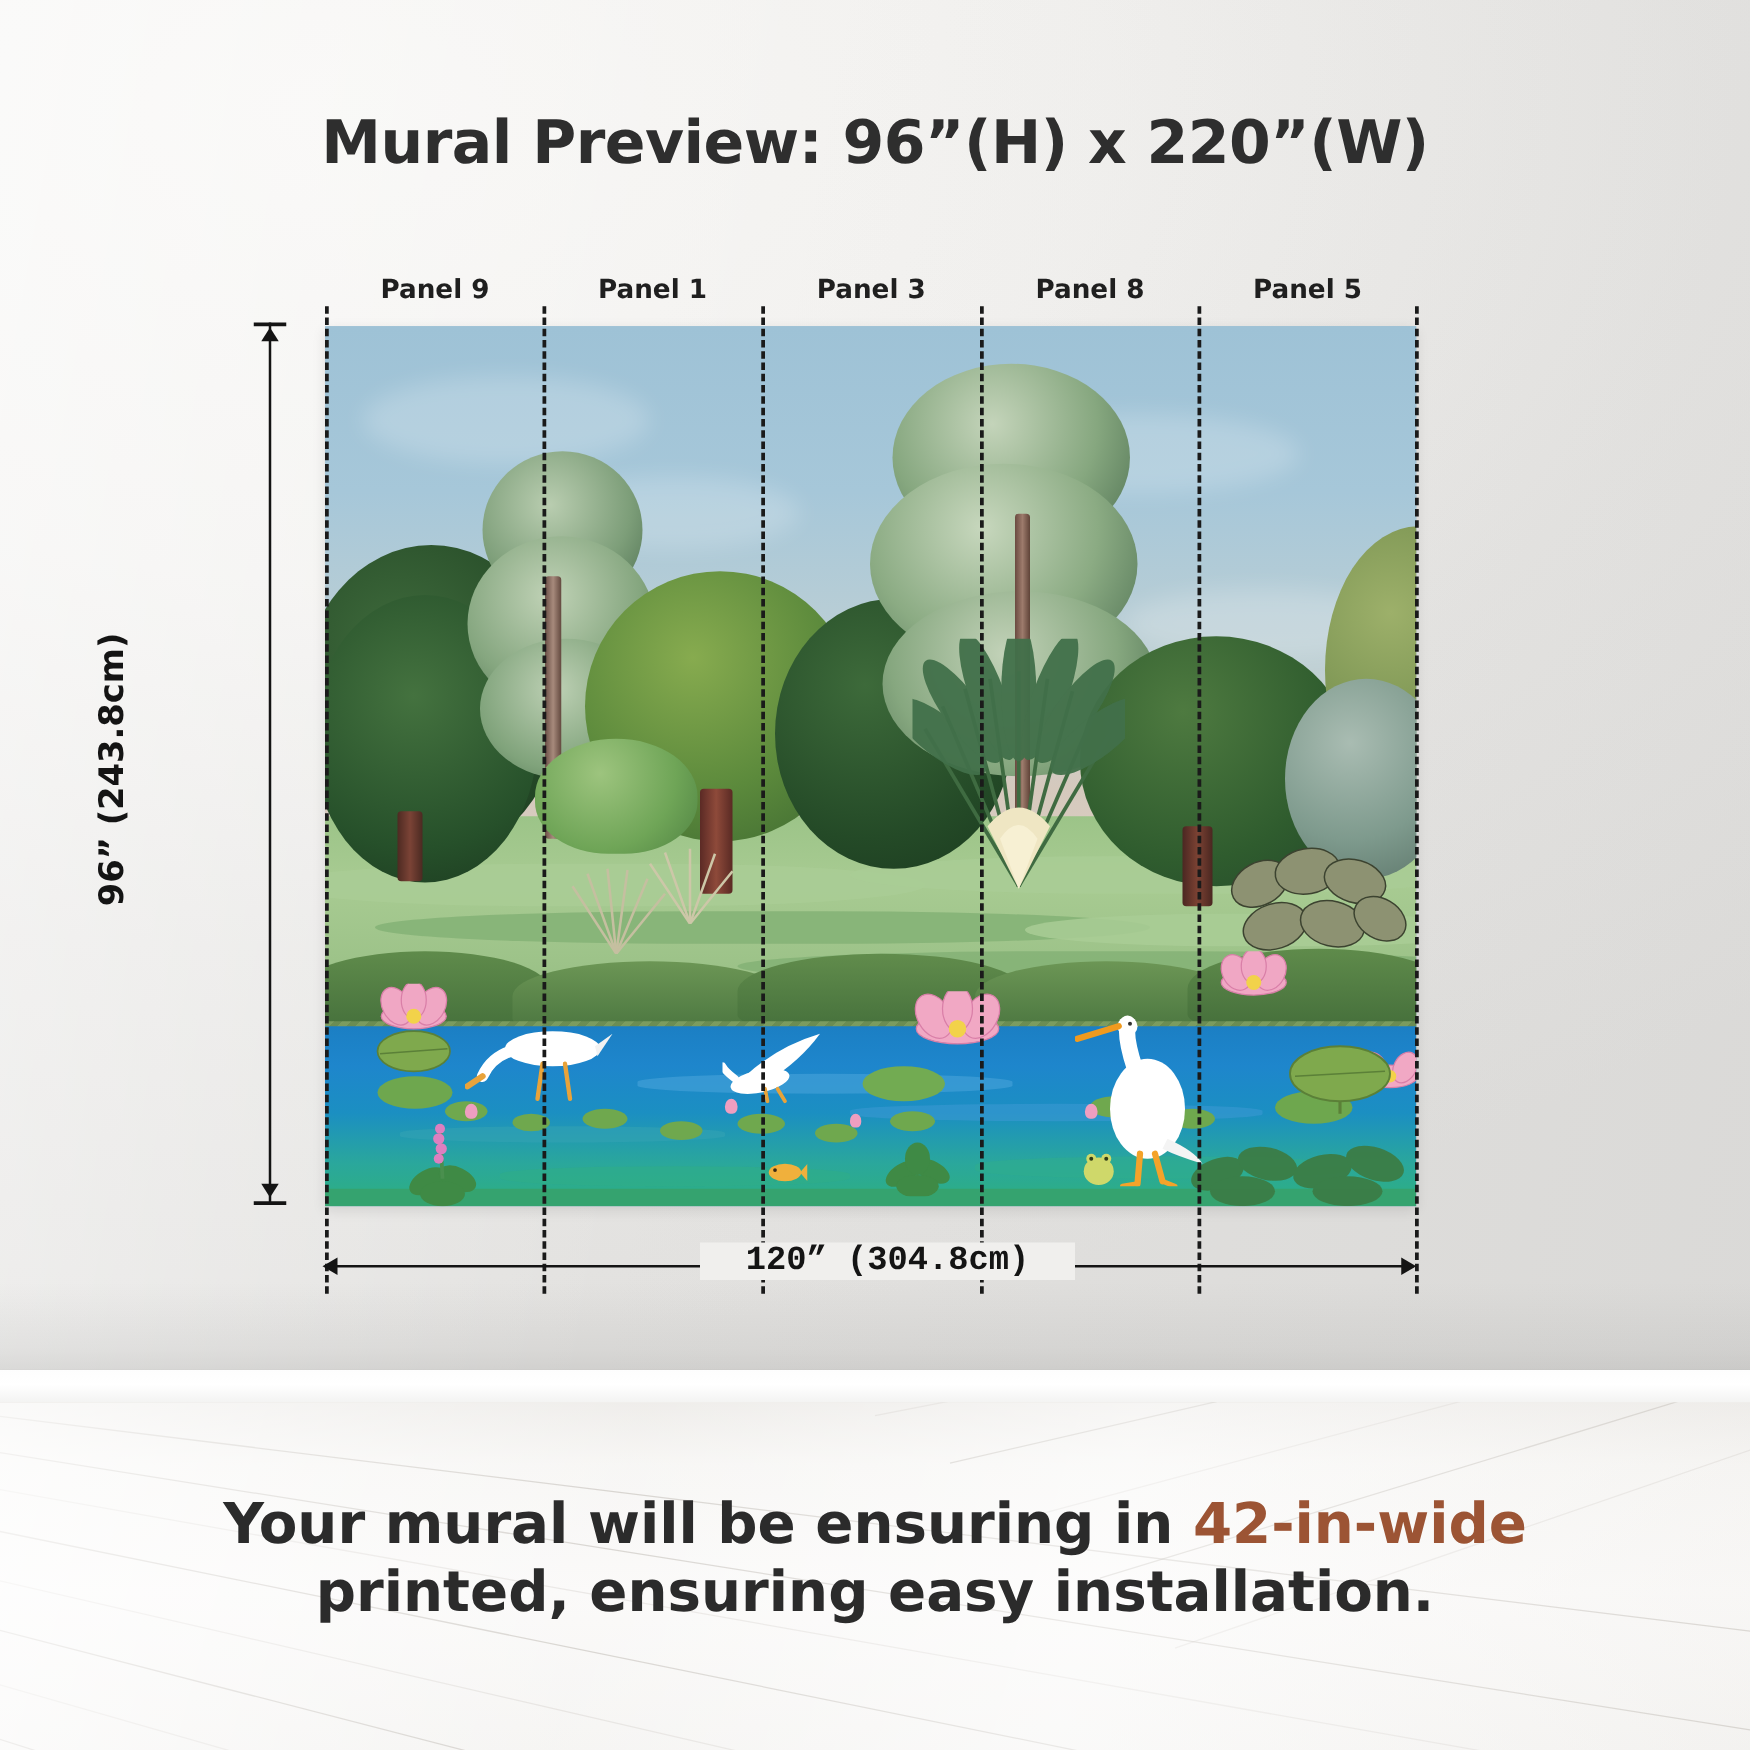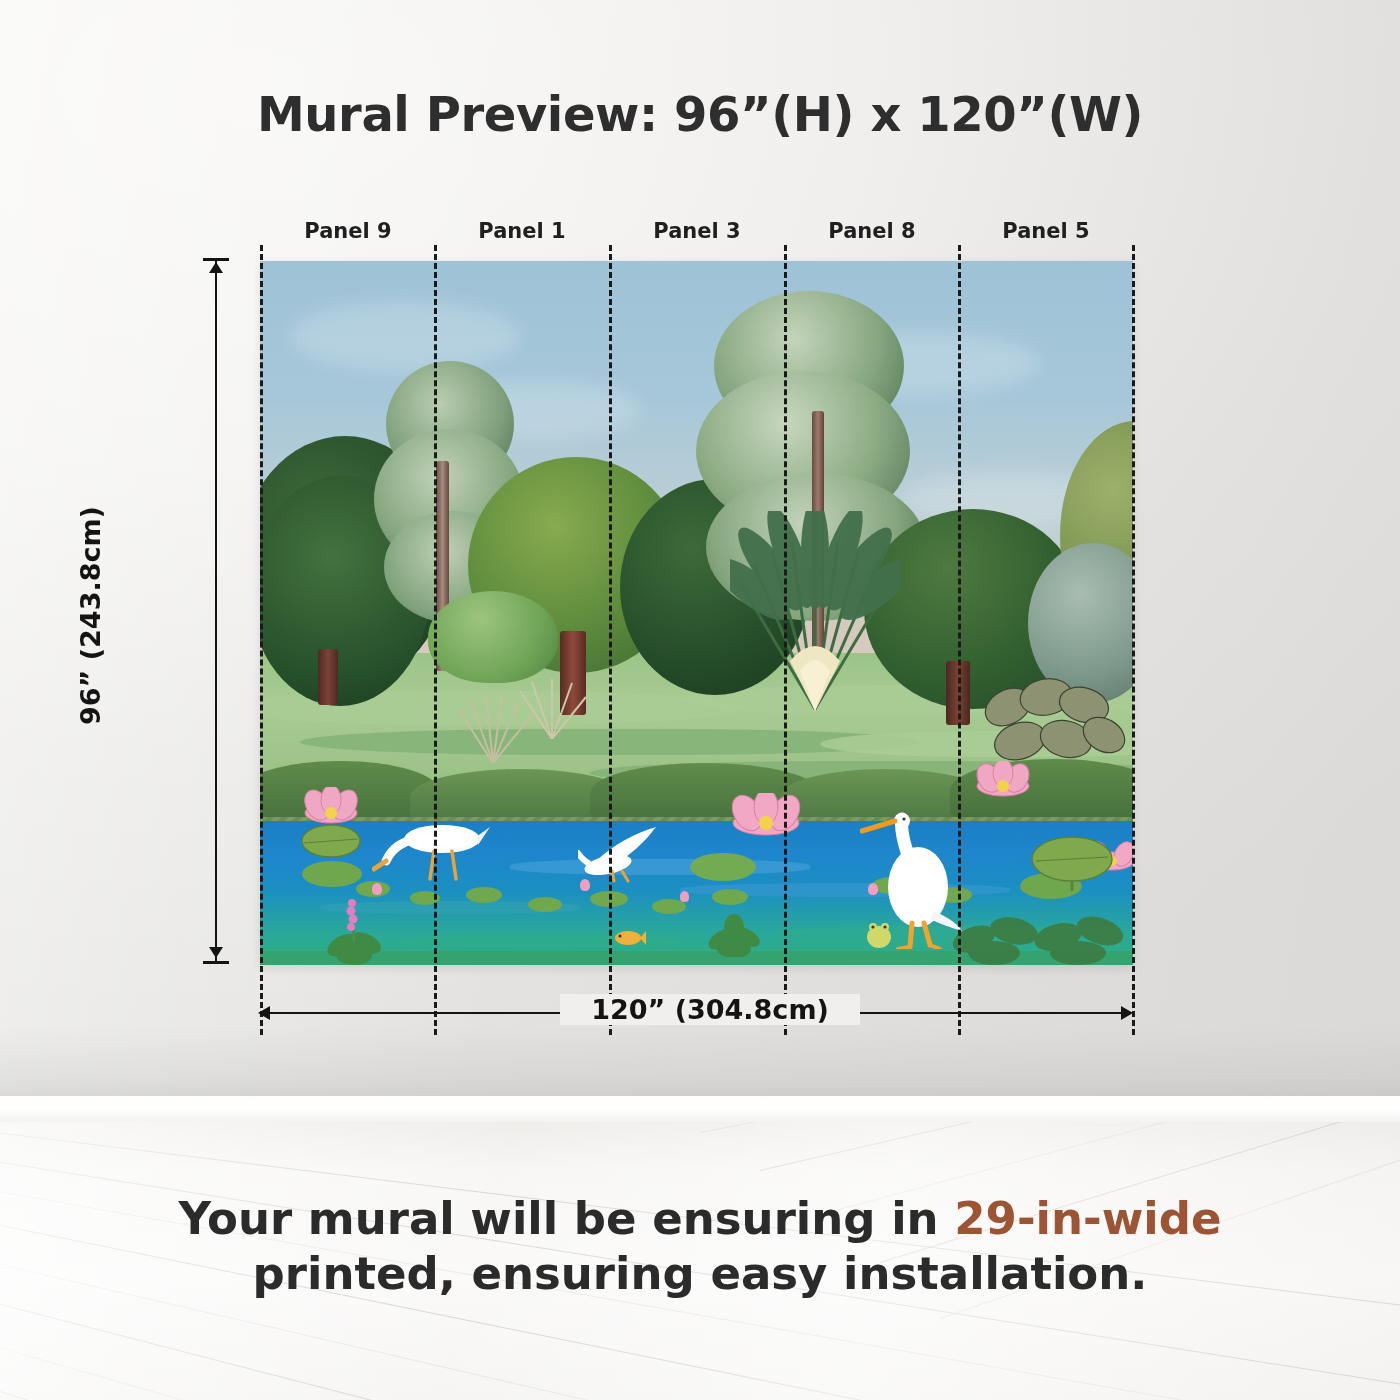--- a/index.html
+++ b/index.html
@@ -102,41 +102,41 @@
   .varrow{position:absolute;left:209px;width:0;height:0;border-left:7px solid transparent;border-right:7px solid transparent;}
   .vlabel{
     position:absolute;left:-60px;top:600px;width:300px;text-align:center;
     transform:rotate(-90deg);transform-origin:center center;
     font-size:27px;font-weight:600;color:#141414;white-space:nowrap;
   }
   .hdim{position:absolute;left:262px;top:1012px;width:869px;height:2px;background:#141414;}
   .harrow{position:absolute;top:1006px;width:0;height:0;border-top:7px solid transparent;border-bottom:7px solid transparent;}
   .hlabel{
     position:absolute;left:560px;top:994px;width:280px;text-align:center;
-    font-size:27px;font-weight:600;color:#141414;background:#f0efed;padding:0 10px;
+    font-size:27px;font-weight:600;color:#141414;background:#f0efed;padding:0 10px;font-family:Liberation Mono, monospace;
   }
 
   
   .caption{
     position:absolute;left:90px;top:1192px;width:1220px;text-align:center;
     font-size:45px;font-weight:700;color:#2b2b2b;line-height:1.22;
   }
   .caption .accent{color:#9c5434;}
 </style>
 </head>
 <body>
 
 <div id="stage">
 
   <div class="wall">
     <div class="wall-shade"></div>
     <div class="wall-floorshadow"></div>
   </div>
 
-  <div class="title">Mural Preview: 96”(H) x 120”(W)</div>
+  <div class="title">Mural Preview: 96”(H) x 220”(W)</div>
 
   <div class="panel-label" style="left:260px">Panel 9</div>
   <div class="panel-label" style="left:434px">Panel 1</div>
   <div class="panel-label" style="left:609px">Panel 3</div>
   <div class="panel-label" style="left:784px">Panel 8</div>
   <div class="panel-label" style="left:958px">Panel 5</div>
 
   <div class="mural">
 
     <div class="sky"></div>
@@ -459,18 +459,18 @@
     <div class="plank soft" style="left:700px;top:10px;width:900px;transform:rotate(-11deg);"></div>
     <div class="plank" style="left:760px;top:48px;width:900px;transform:rotate(-13deg);"></div>
     <div class="plank soft" style="left:820px;top:92px;width:900px;transform:rotate(-15deg);"></div>
     <div class="plank" style="left:880px;top:140px;width:900px;transform:rotate(-17deg);"></div>
     <div class="plank soft" style="left:940px;top:196px;width:900px;transform:rotate(-19deg);"></div>
     <div class="floor-gloss"></div>
   </div>
 
   <div class="caption">
     <div>
-      <span>Your mural will be ensuring in </span><span class="accent">29-in-wide</span>
+      <span>Your mural will be ensuring in </span><span class="accent">42-in-wide</span>
     </div>
     <div>printed, ensuring easy installation.</div>
   </div>
 
 </div>
 
 </body></html>

